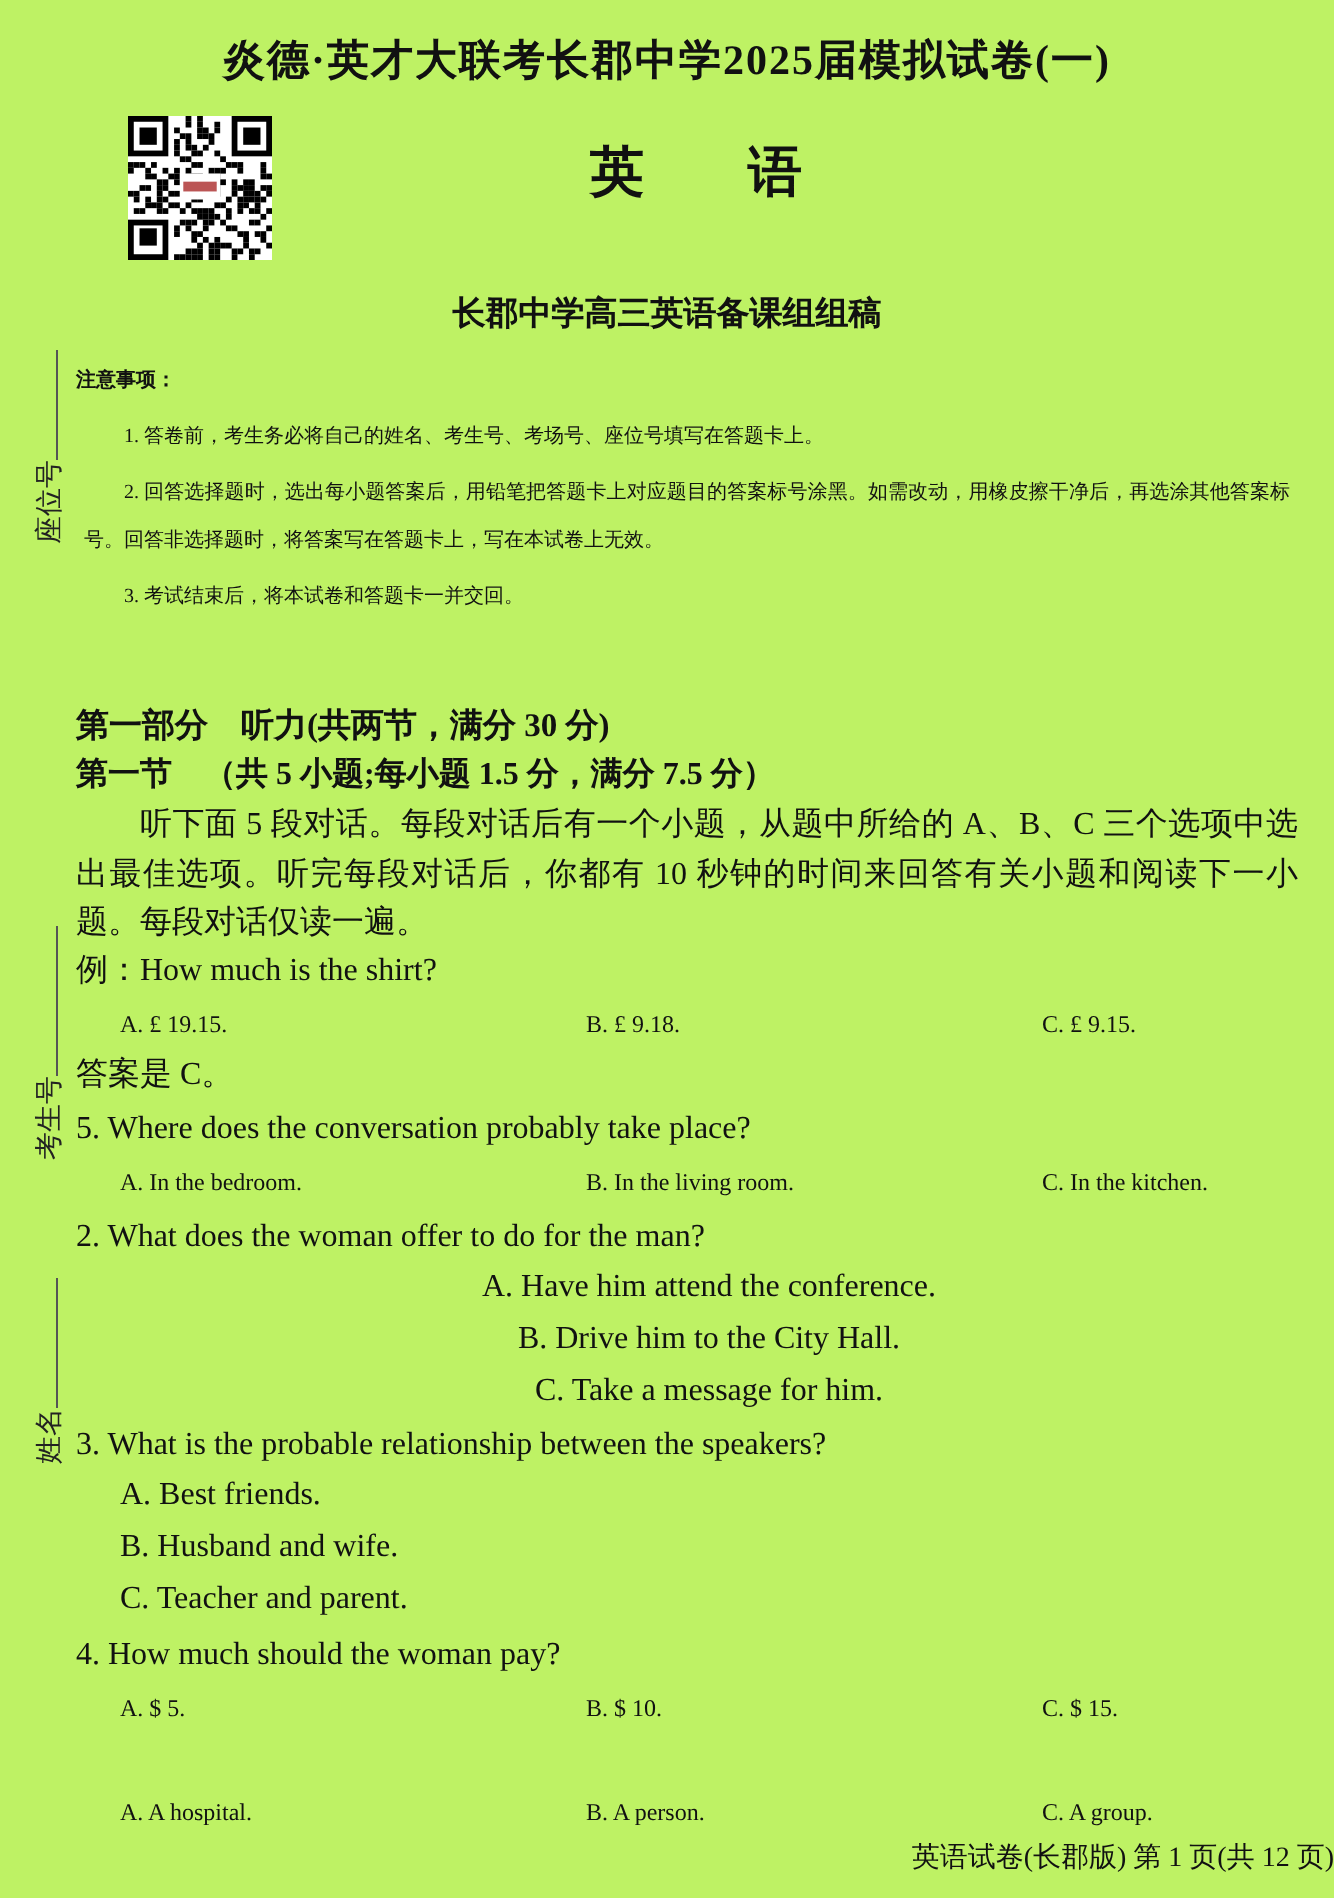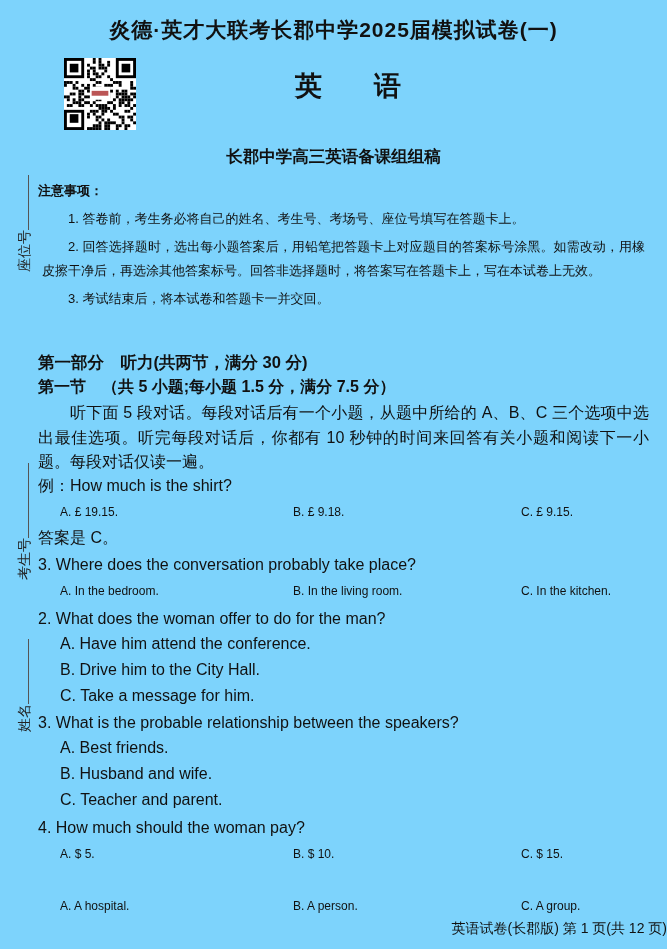--- a/index.html
+++ b/index.html
@@ -1,21 +1,21 @@
 <!DOCTYPE html>
 <html><head>
 <meta charset="utf-8">
 <style>
   html,body{margin:0;padding:0;background:#e8e8e8;}
   .page{
     position:relative;
     width:667px;height:949px;
     margin:0 auto;
-    background:#7dd3fc;
-    font-family:Liberation Sans, sans-serif;
+    background:#bef264;
+    font-family:Liberation Serif, serif;
     color:#111;
     overflow:hidden;
   }
   .abs{position:absolute;}
   .exam-title{
     top:16px;left:0;width:667px;
     text-align:center;
     font-size:21px;font-weight:700;
     letter-spacing:1px;
   }
@@ -23,21 +23,21 @@
   .subject{
     top:68px;left:295px;
     font-size:27px;font-weight:700;
     letter-spacing:52px;white-space:nowrap;
   }
   .subtitle{
     top:146px;left:0;width:667px;
     text-align:center;
     font-size:16.5px;font-weight:700;
   }
-  .notice{top:179px;left:38px;width:611px;font-size:13px;line-height:24px;}
+  .notice{top:179px;left:38px;width:611px;font-size:10px;line-height:24px;}
   .notice-heading{font-weight:700;}
   .notice p{margin:4px;text-indent:2em;text-align:justify;}
   .part-heading{top:352px;left:38px;font-size:16.5px;font-weight:700;}
   .section-heading{top:377px;left:38px;font-size:16px;font-weight:700;}
   .instructions{
     top:401px;left:38px;width:611px;
     font-size:16px;line-height:24.5px;
     text-indent:2em;text-align:justify;margin:0;
   }
   .line{font-size:16px;line-height:17px;white-space:nowrap;}
@@ -311,29 +311,29 @@
   <p class="abs instructions">听下面 5 段对话。每段对话后有一个小题，从题中所给的 A、B、C 三个选项中选出最佳选项。听完每段对话后，你都有 10 秒钟的时间来回答有关小题和阅读下一小题。每段对话仅读一遍。</p>
 
   <div class="abs line ex-prompt">例：How much is the shirt?</div>
   <div class="abs options-row ex-options">
     <span>A. £ 19.15.</span>
     <span>B. £ 9.18.</span>
     <span>C. £ 9.15.</span>
   </div>
   <div class="abs line ex-answer">答案是 C。</div>
 
-  <div class="abs line" style="top:556px;left:38px;">3. Where does the conversation probably take place?</div>
+  <div class="abs line" style="top:556px;left:38px;">5. Where does the conversation probably take place?</div>
   <div class="abs options-row" style="top:583px;">
     <span>A. In the bedroom.</span>
     <span>B. In the living room.</span>
     <span>C. In the kitchen.</span>
   </div>
 
   <div class="abs line" style="top:610px;left:38px;">2. What does the woman offer to do for the man?</div>
-  <div class="abs options-stacked" style="top:631px;">
+  <div class="abs options-stacked" style="top:631px;text-align:center;">
     <div>A. Have him attend the conference.</div>
     <div>B. Drive him to the City Hall.</div>
     <div>C. Take a message for him.</div>
   </div>
 
   <div class="abs line" style="top:714px;left:38px;">3. What is the probable relationship between the speakers?</div>
   <div class="abs options-stacked" style="top:735px;">
     <div>A. Best friends.</div>
     <div>B. Husband and wife.</div>
     <div>C. Teacher and parent.</div>

